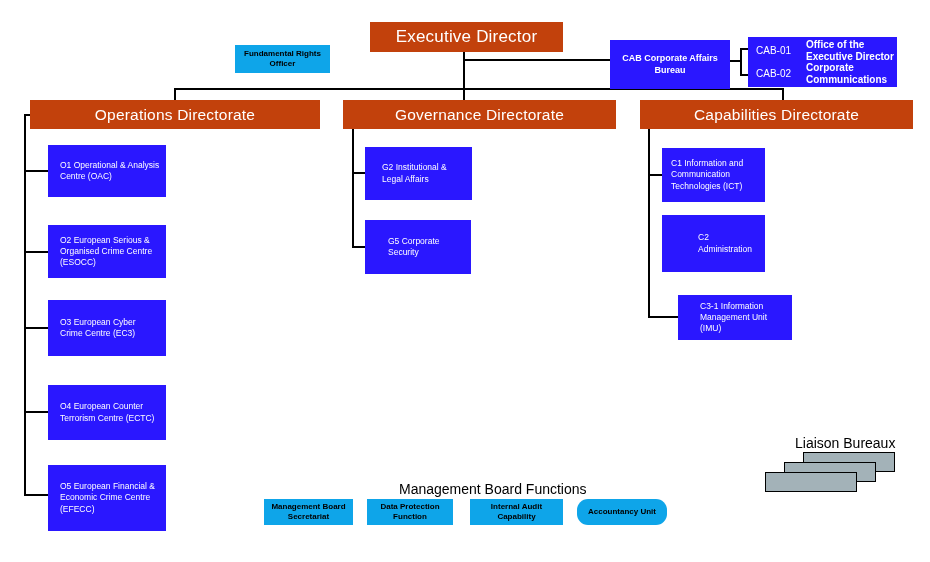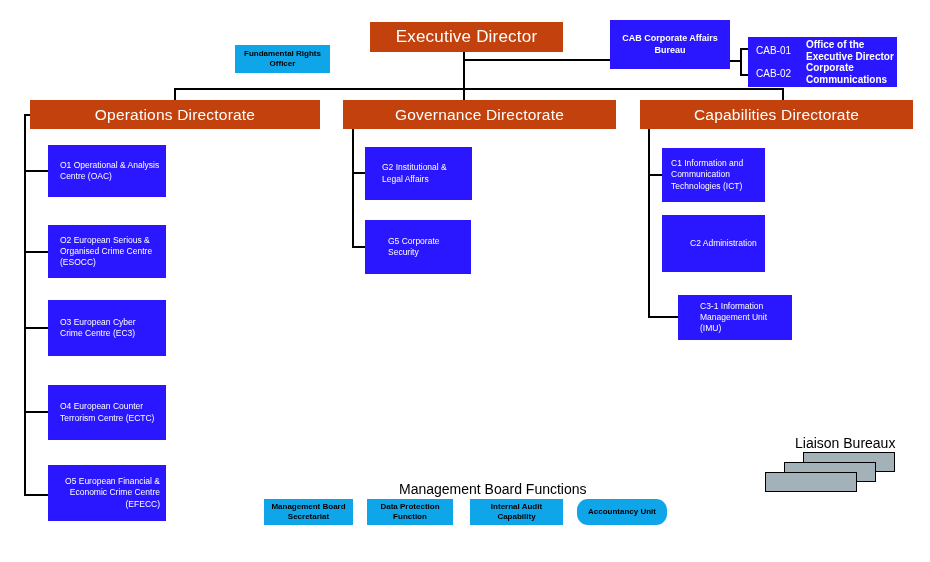--- a/index.html
+++ b/index.html
@@ -52,21 +52,21 @@
   <div class="line" style="left:648px;top:316px;width:30px;height:2px;"></div>
 
   <div class="node navy exec" style="left:370px;top:22px;width:193px;height:30px;">
     <span>Executive Director</span>
   </div>
 
   <div class="node gray" style="left:235px;top:45px;width:95px;height:28px;">
     <span>Fundamental Rights Officer</span>
   </div>
 
-  <div class="node blue cab-main" style="left:610px;top:20px;width:120px;height:49px;">
+  <div class="node blue cab-main" style="left:610px;top:40px;width:120px;height:49px;">
     <span>CAB Corporate Affairs Bureau</span>
   </div>
 
   <div class="node blue cab-detail" style="left:748px;top:37px;width:149px;height:50px;">
     <span class="cab-code">CAB-01</span>
     <span class="cab-label">Office of the Executive Director</span>
     <span class="cab-code">CAB-02</span>
     <span class="cab-label">Corporate Communications</span>
   </div>
 
@@ -85,35 +85,35 @@
   </div>
   <div class="node blue" style="left:48px;top:225px;width:118px;height:53px;">
     <span>O2 European Serious &amp; Organised Crime Centre (ESOCC)</span>
   </div>
   <div class="node blue" style="left:48px;top:300px;width:118px;height:56px;">
     <span>O3 European Cyber Crime Centre  (EC3)</span>
   </div>
   <div class="node blue" style="left:48px;top:385px;width:118px;height:55px;">
     <span>O4 European Counter Terrorism Centre (ECTC)</span>
   </div>
-  <div class="node blue" style="left:48px;top:465px;width:118px;height:56px;text-align:right;">
+  <div class="node blue" style="left:48px;top:465px;width:118px;height:66px;">
     <span>O5 European Financial &amp; Economic Crime Centre (EFECC)</span>
   </div>
 
   <div class="node blue" style="left:365px;top:147px;width:107px;height:53px;padding-left:17px;">
     <span>G2 Institutional &amp; Legal Affairs</span>
   </div>
   <div class="node blue" style="left:365px;top:220px;width:106px;height:54px;padding-left:23px;align-items:center;">
     <span>G5 Corporate Security</span>
   </div>
 
   <div class="node blue" style="left:662px;top:148px;width:103px;height:54px;padding-left:9px;">
     <span>C1 Information and Communication Technologies (ICT)</span>
   </div>
-  <div class="node blue" style="left:662px;top:215px;width:103px;height:57px;padding-left:28px;">
+  <div class="node blue" style="left:662px;top:215px;width:103px;height:57px;padding-left:36px;">
     <span>C2 Administration</span>
   </div>
   <div class="node blue" style="left:678px;top:295px;width:114px;height:45px;padding-left:22px;">
     <span>C3-1  Information Management Unit (IMU)</span>
   </div>
 
   <div class="lbl" style="left:399px;top:481px;">
     <span>Management Board Functions</span>
   </div>
   <div class="node gray" style="left:264px;top:499px;width:89px;height:26px;">

